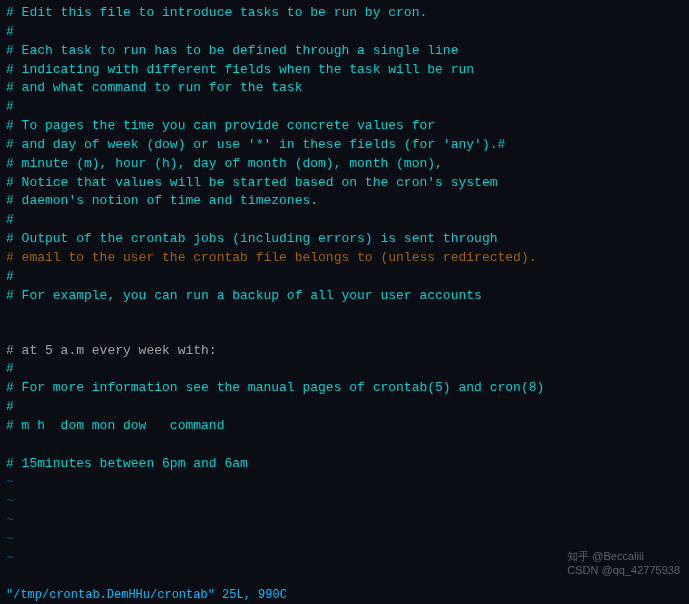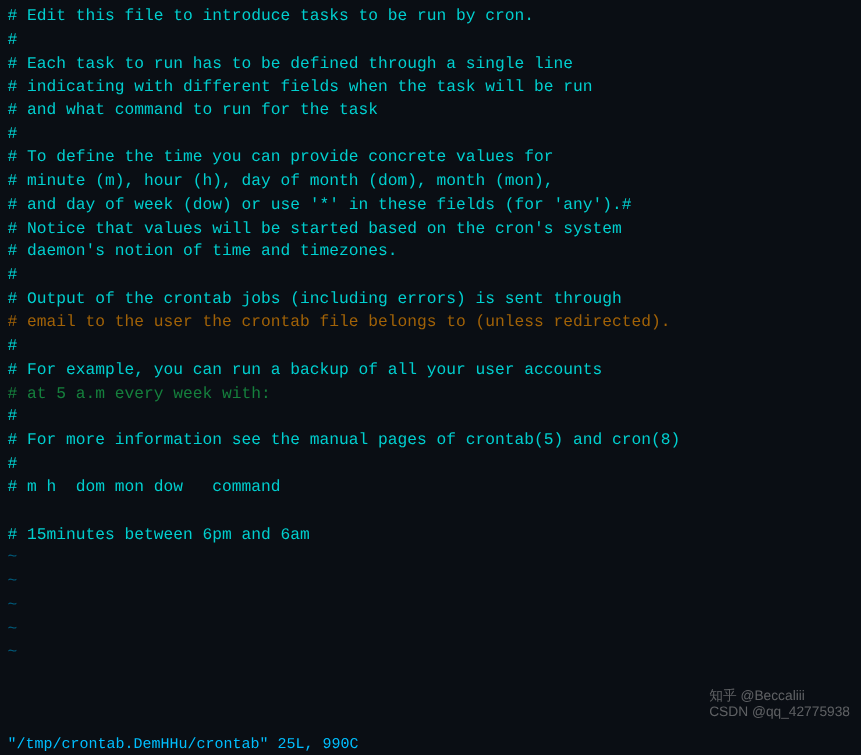--- a/index.html
+++ b/index.html
@@ -50,31 +50,31 @@
 <body>
 
 <div id="terminal">
   <div id="content">
       <div class="line" style="color: rgb(0, 207, 207);"># Edit this file to introduce tasks to be run by cron.</div>
       <div class="line" style="color: rgb(0, 207, 207);">#</div>
       <div class="line" style="color: rgb(0, 207, 207);"># Each task to run has to be defined through a single line</div>
       <div class="line" style="color: rgb(0, 207, 207);"># indicating with different fields when the task will be run</div>
       <div class="line" style="color: rgb(0, 207, 207);"># and what command to run for the task</div>
       <div class="line" style="color: rgb(0, 207, 207);">#</div>
-      <div class="line" style="color: rgb(0, 207, 207);"># To define the time you can provide concrete values for</div>
+      <div class="line" style="color: rgb(0, 207, 207);"># To pages the time you can provide concrete values for</div>
+      <div class="line" style="color: rgb(0, 207, 207);"># and day of week (dow) or use '*' in these fields (for 'any').#</div>
       <div class="line" style="color: rgb(0, 207, 207);"># minute (m), hour (h), day of month (dom), month (mon),</div>
-      <div class="line" style="color: rgb(0, 207, 207);"># and day of week (dow) or use '*' in these fields (for 'any').#</div>
       <div class="line" style="color: rgb(0, 207, 207);"># Notice that values will be started based on the cron's system</div>
       <div class="line" style="color: rgb(0, 207, 207);"># daemon's notion of time and timezones.</div>
       <div class="line" style="color: rgb(0, 207, 207);">#</div>
       <div class="line" style="color: rgb(0, 207, 207);"># Output of the crontab jobs (including errors) is sent through</div>
       <div class="line" style="color: #a16207;"># email to the user the crontab file belongs to (unless redirected).</div>
       <div class="line" style="color: rgb(0, 207, 207);">#</div>
       <div class="line" style="color: rgb(0, 207, 207);"># For example, you can run a backup of all your user accounts</div>
-      <div class="line" style="color: #15803d;"># at 5 a.m every week with:</div>
+      <div class="line" style="color: #a3a3a3; margin-top: 36px;"># at 5 a.m every week with:</div>
       <div class="line" style="color: rgb(0, 207, 207);">#</div>
       <div class="line" style="color: rgb(0, 207, 207);"># For more information see the manual pages of crontab(5) and cron(8)</div>
       <div class="line" style="color: rgb(0, 207, 207);">#</div>
       <div class="line" style="color: rgb(0, 207, 207);"># m h  dom mon dow   command</div>
       <div class="line" style="color: rgb(0, 207, 207);"></div>
       <div class="line" style="color: rgb(0, 207, 207);"># 15minutes between 6pm and 6am</div>
       <div class="line" style="color: rgb(0, 90, 122);">~</div>
       <div class="line" style="color: rgb(0, 90, 122);">~</div>
       <div class="line" style="color: rgb(0, 90, 122);">~</div>
       <div class="line" style="color: rgb(0, 90, 122);">~</div>

